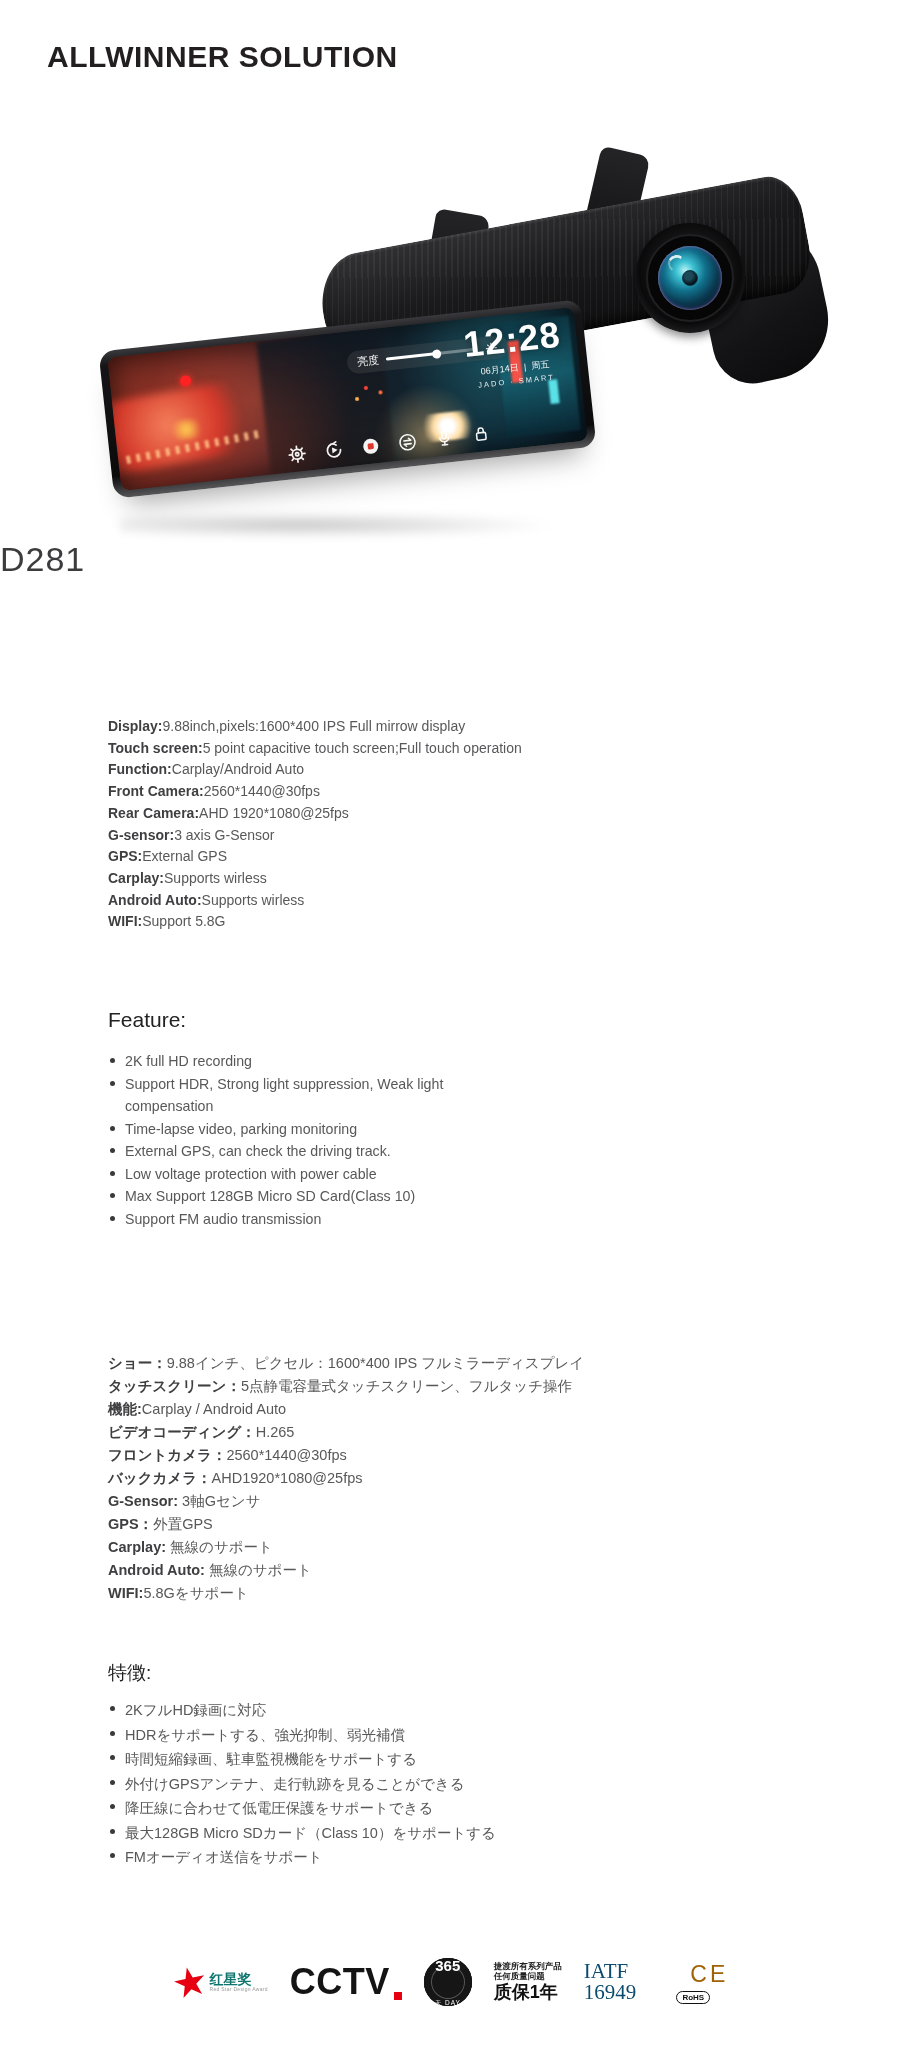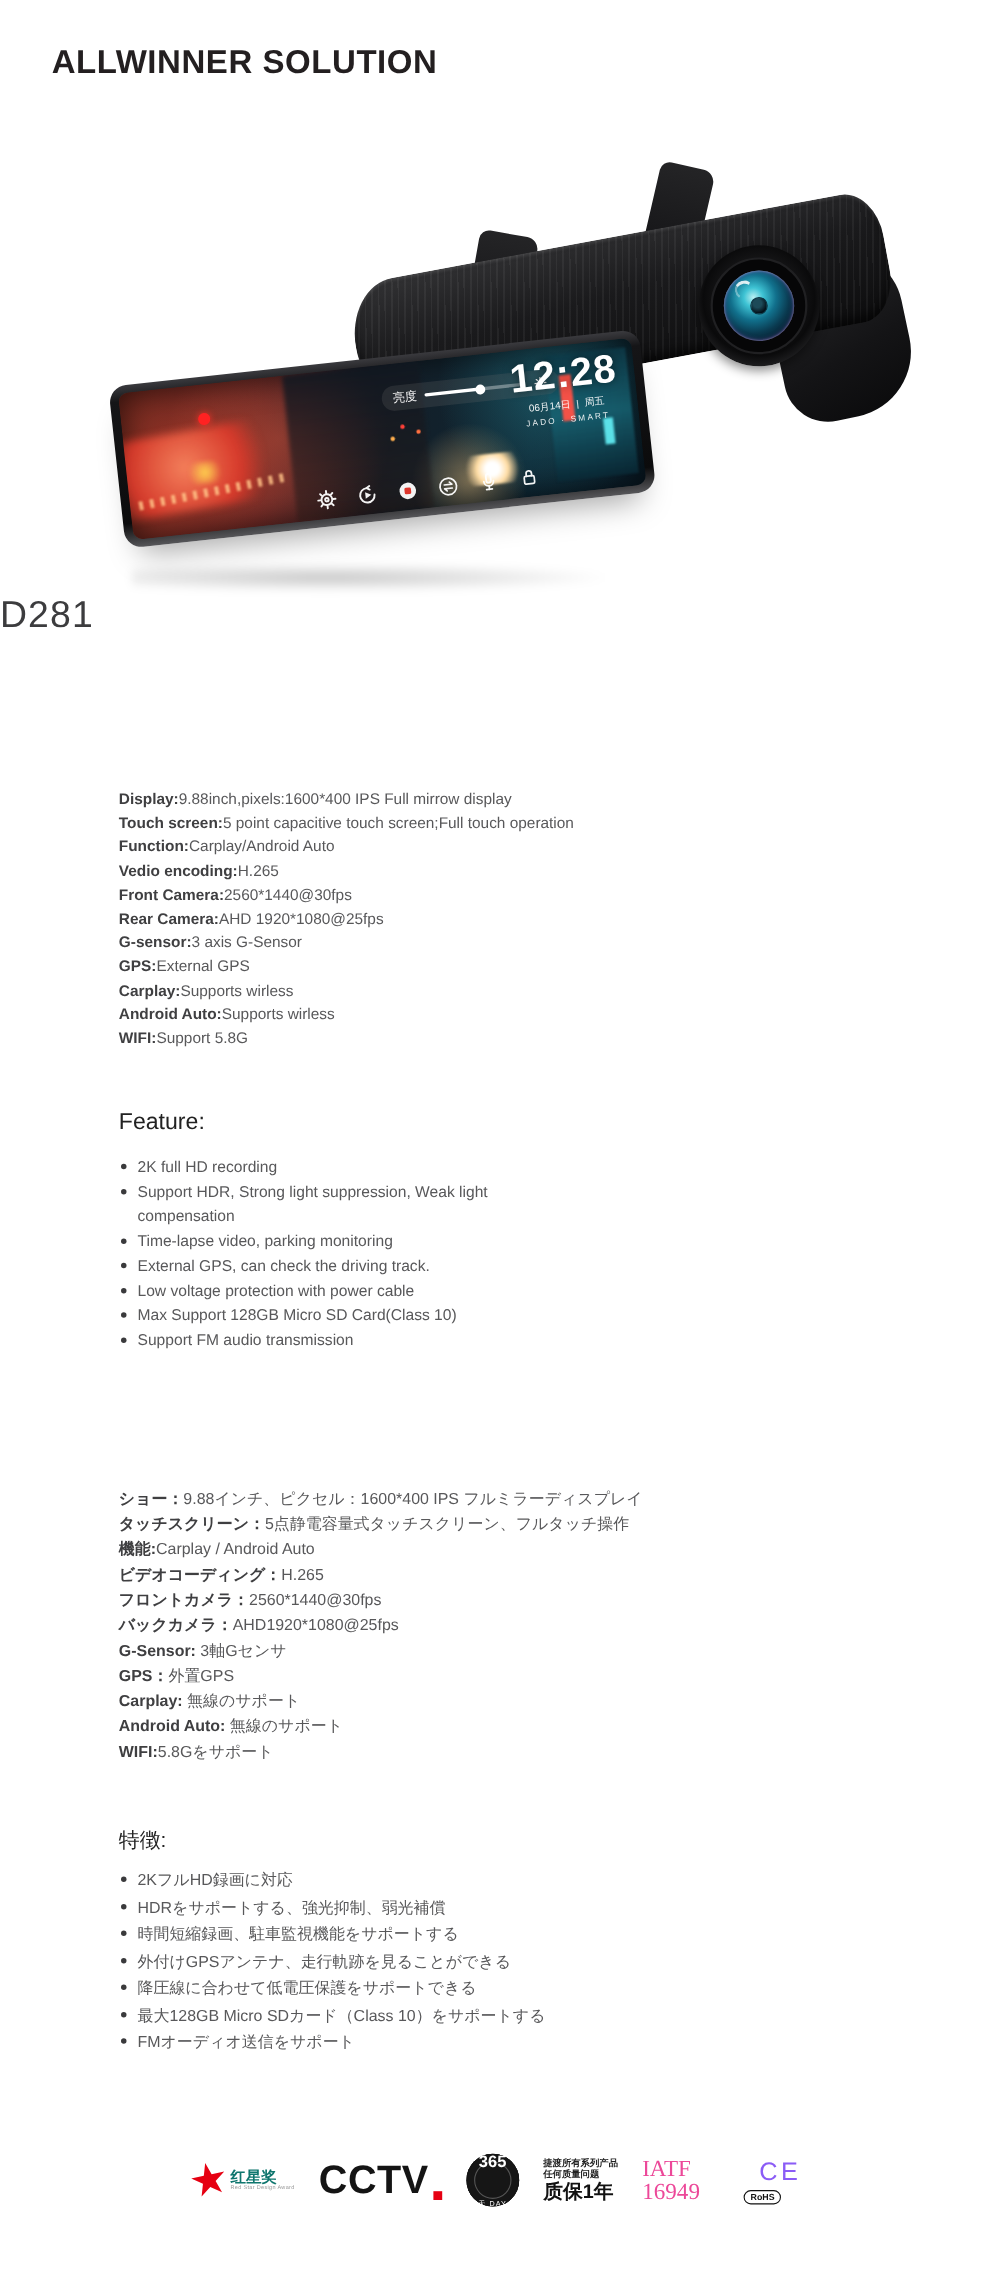--- a/index.html
+++ b/index.html
@@ -142,23 +142,23 @@
   .cctv { display:flex; align-items:flex-end; font-size:36px; font-weight:900; letter-spacing:.5px; color:#141414; }
   .cctv-dot { width:8px; height:8px; background:#e60012; margin:0 0 3px 4px; }
   .badge365 { width:48px; height:48px; border-radius:50%; background:#161616; color:#fff;
     display:flex; flex-direction:column; align-items:center; justify-content:center;
     box-shadow:inset 0 0 0 1px #161616, inset 0 0 0 7px #161616, inset 0 0 0 8px #555;gap:24px; }
   .b-num { font-size:15px; font-weight:bold; }
   .b-sub { font-size:6.5px; margin-top:1px; letter-spacing:1px; }
   .warranty { display:flex; flex-direction:column; line-height:1.2; }
   .w-s { font-size:8.5px; font-weight:bold; color:#222; }
   .w-b { font-size:18px; font-weight:900; color:#111; margin-top:1px; }
-  .iatf { font-family:"Liberation Serif","DejaVu Serif",serif; font-size:21px; line-height:1.02; color:#ec4899; }
+  .iatf { font-family:"Liberation Serif","DejaVu Serif",serif; font-size:21px; line-height:1.02; color:#0c4a6e; }
   .cemark { display:flex; flex-direction:column; align-items:center; gap:3px; }
-  .ce-text { font-size:23px; letter-spacing:3px; color:#8b5cf6;margin-left:32px; }
+  .ce-text { font-size:23px; letter-spacing:3px; color:#a16207;margin-left:32px; }
   .rohs { border:1.5px solid #111; border-radius:10px; padding:1px 5px; font-size:8px; font-weight:bold; color:#111; }
 </style>
 </head>
 <body>
 
 <div class="page">
 
   <h1 class="main-title">ALLWINNER SOLUTION</h1>
 
   <div class="product">
@@ -272,21 +272,20 @@
       </div>
     </div>
   </div>
 
   <div class="model">D281</div>
 
   <div class="specs-en">
     <div><b>Display:</b><span>9.88inch,pixels:1600*400 IPS Full mirrow display</span></div>
     <div><b>Touch screen:</b><span>5 point capacitive touch screen;Full touch operation</span></div>
     <div><b>Function:</b><span>Carplay/Android Auto</span></div>
-    <div><b>Vedio encoding:</b><span>H.265</span></div>
     <div><b>Front Camera:</b><span>2560*1440@30fps</span></div>
     <div><b>Rear Camera:</b><span>AHD 1920*1080@25fps</span></div>
     <div><b>G-sensor:</b><span>3 axis G-Sensor</span></div>
     <div><b>GPS:</b><span>External GPS</span></div>
     <div><b>Carplay:</b><span>Supports wirless</span></div>
     <div><b>Android Auto:</b><span>Supports wirless</span></div>
     <div><b>WIFI:</b><span>Support 5.8G</span></div>
   </div>
 
   <div class="feature-head">Feature:</div>

